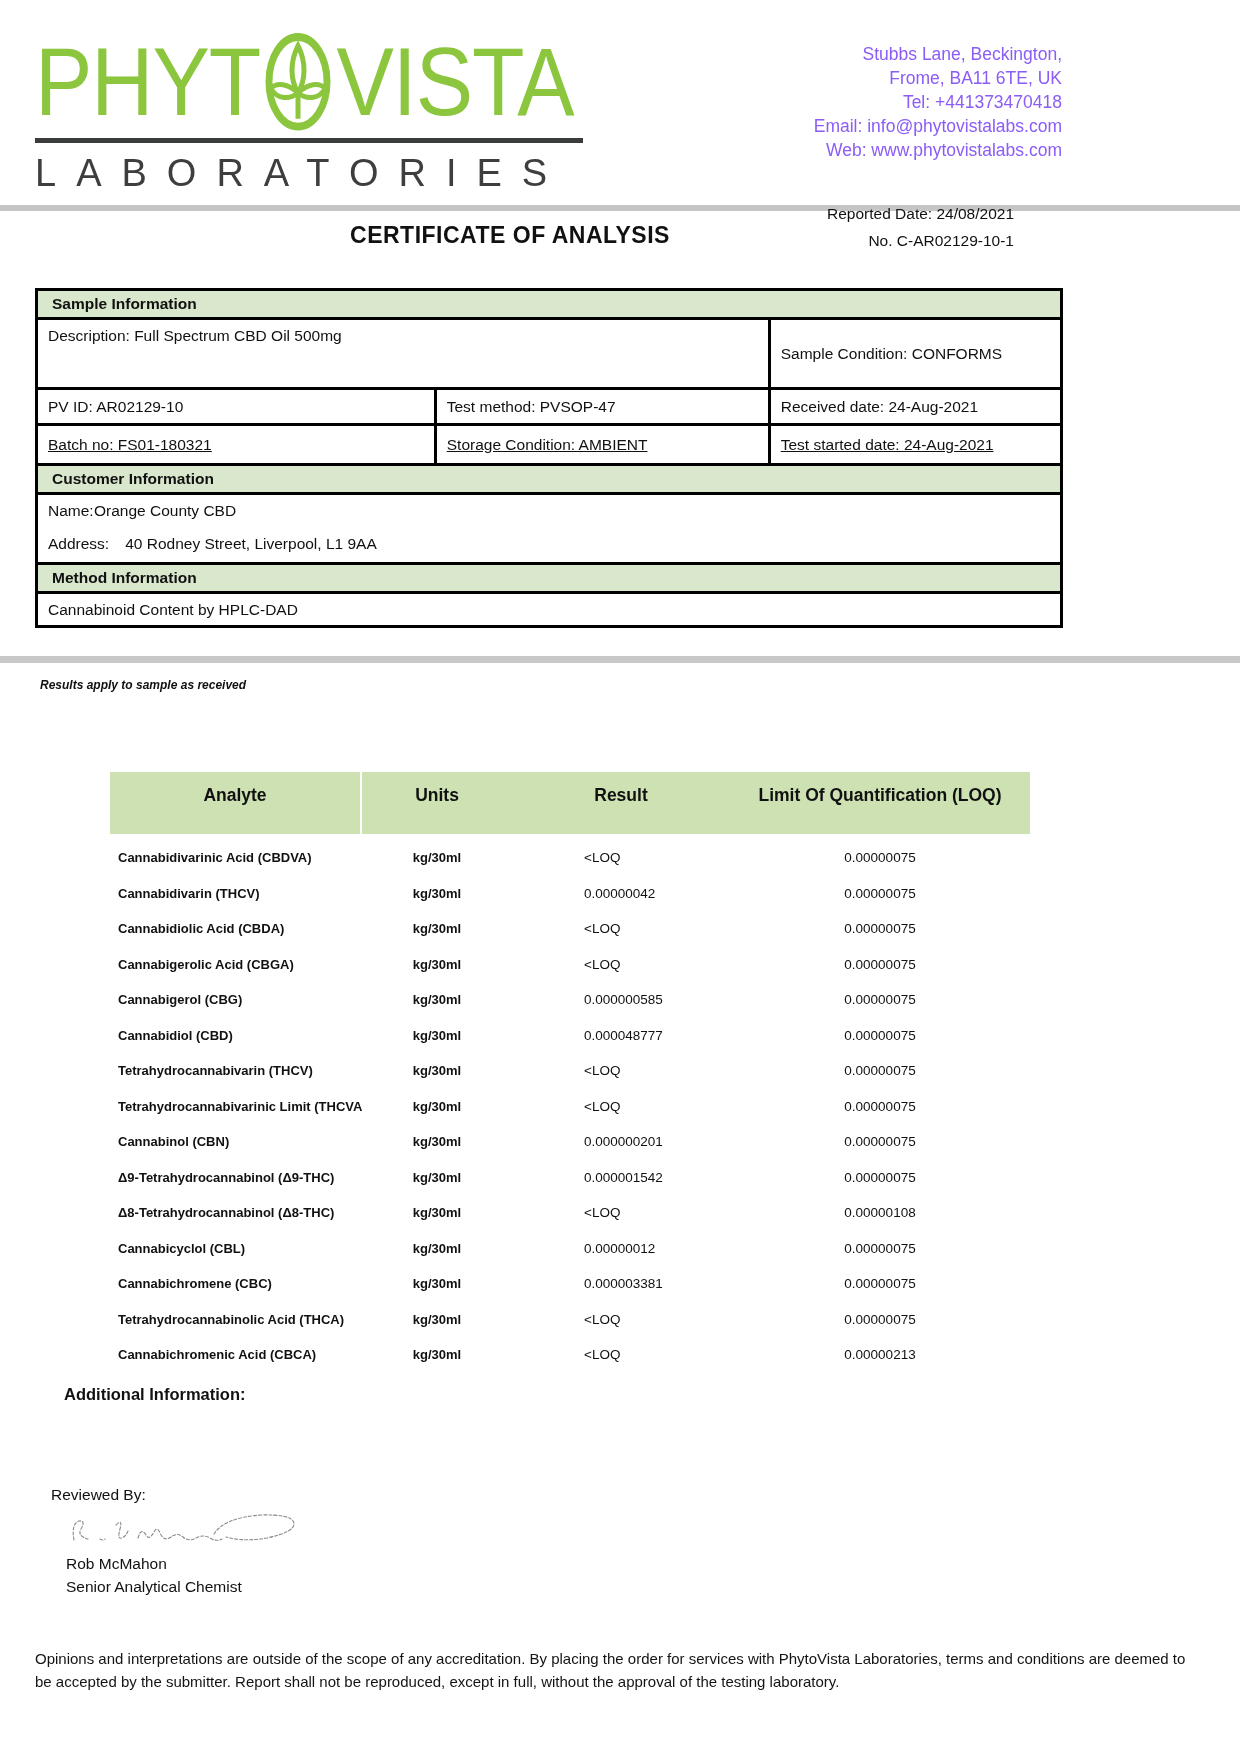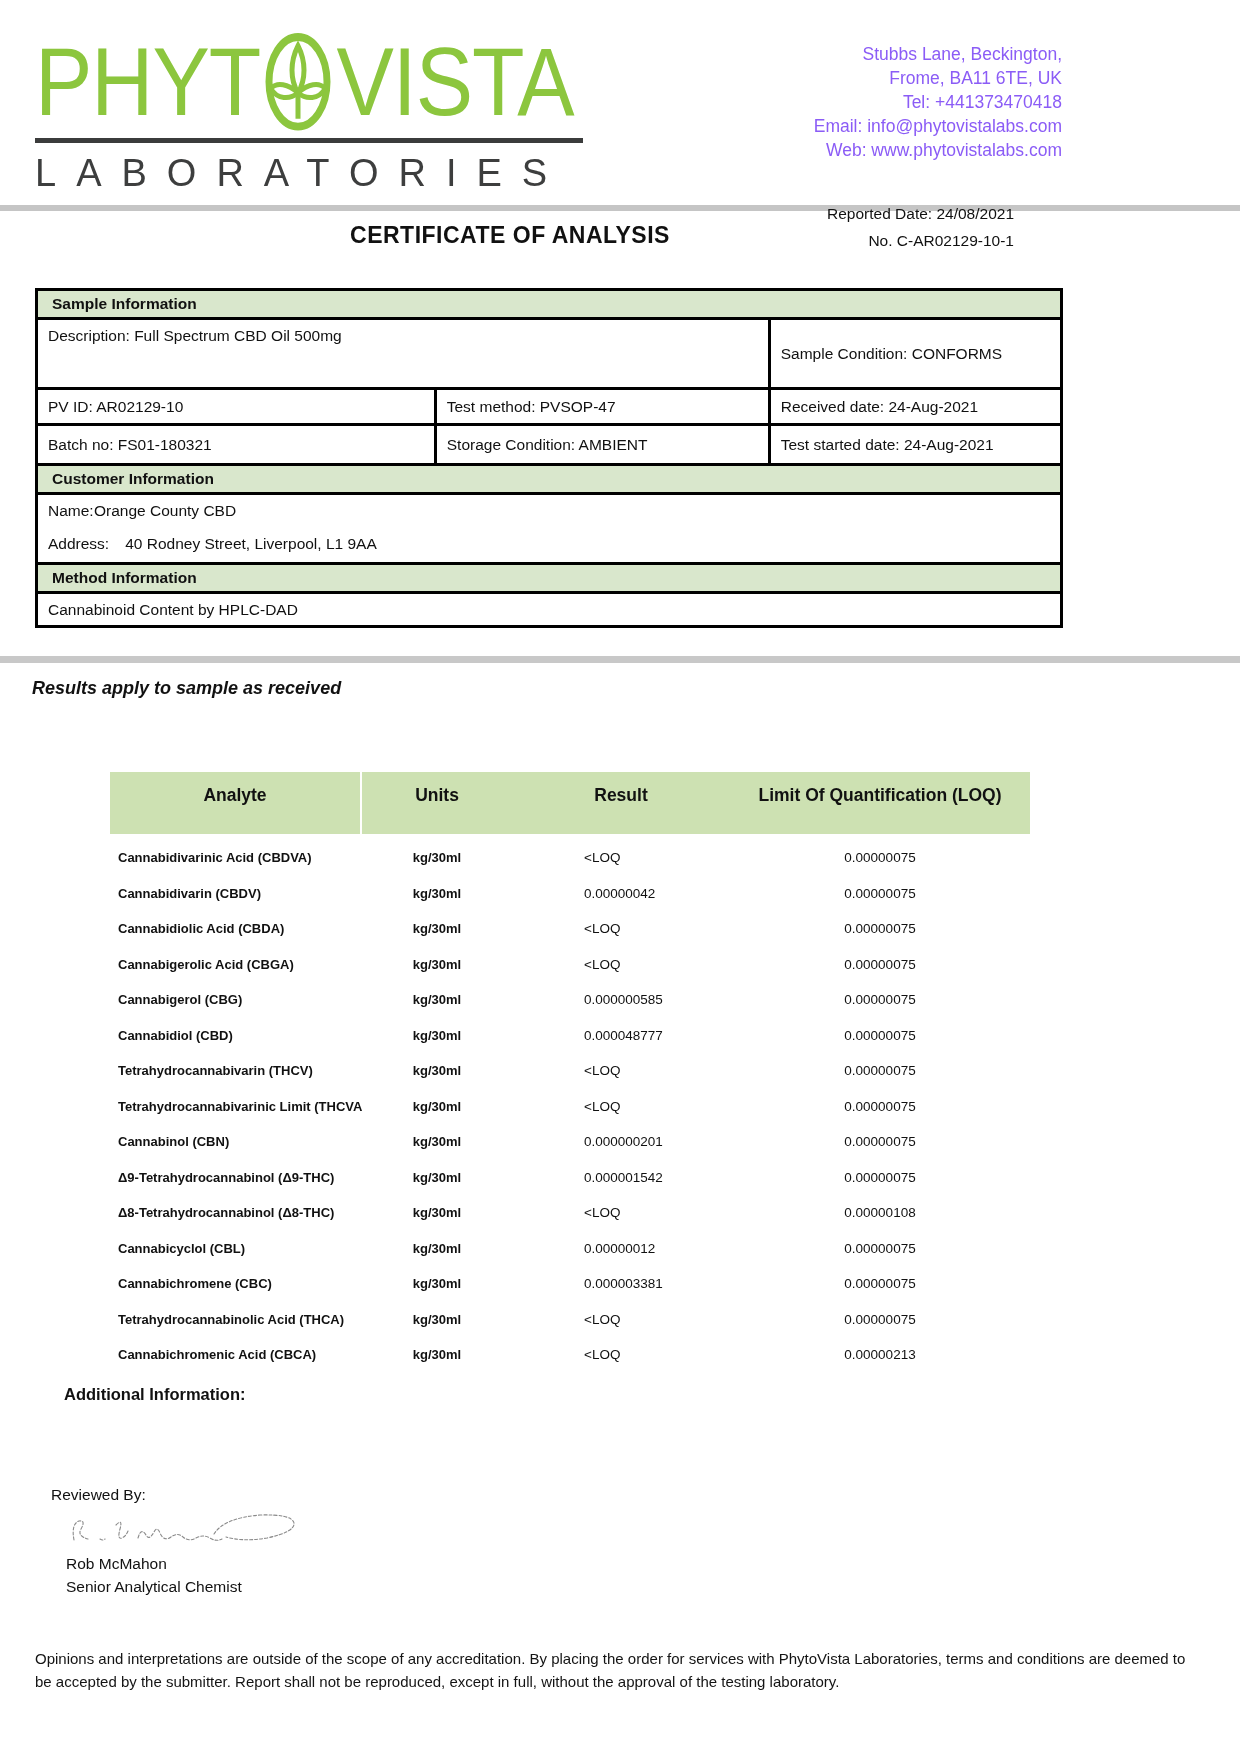--- a/index.html
+++ b/index.html
@@ -25,29 +25,29 @@
   .report-meta { position:absolute; top:200px; right:226px; text-align:right; font-size:15.5px; line-height:27px; }
   .doc-title { position:absolute; top:222px; left:35px; width:950px; text-align:center;
                font-size:23px; font-weight:bold; letter-spacing:0.5px; }
 
   
   .info-table { position:absolute; top:288px; left:35px; width:1028px; border-collapse:collapse; }
   .info-table td { border:3px solid #000; font-size:15.5px; padding:4px 10px; vertical-align:middle; }
   .sec-hdr { background:#d9e7cc; font-weight:bold; font-size:16px; padding-left:14px !important; height:28px; }
   .cell-desc { height:70px; vertical-align:top !important; padding-top:7px !important; }
   .row-mid td { height:36px; }
-  .row-mid2 td { height:40px; }
+  .row-mid2 td { height:40px;text-decoration:underline; }
   .cust-box { height:70px; vertical-align:top !important; padding-top:7px !important; }
   .cust-line { margin-bottom:15px; }
   .lbl-gap { display:inline-block; min-width:46px; }
   .lbl-gap2 { display:inline-block; min-width:30px; }
   .method-box { height:34px; }
 
   
-  .results-note { position:absolute; top:678px; left:32px; font-size:18px; font-weight:bold; font-style:italic; }
+  .results-note { position:absolute; top:678px; left:40px; font-size:12px; font-weight:bold; font-style:italic; }
 
   
   .results { position:absolute; top:772px; left:110px; width:920px; }
   .rhead { display:flex; background:#cde1b2; height:62px; }
   .rhead .hcell { font-size:17.5px; font-weight:bold; text-align:center; padding-top:13px; }
   .h-analyte { width:252px; border-right:2px solid #ffffff; }
   .h-units { width:150px; }
   .h-result { width:218px; }
   .h-loq { width:300px; }
   .rbody { margin-top:6px; }
@@ -158,21 +158,21 @@
       <div class="hcell h-loq">Limit Of Quantification (LOQ)</div>
     </div>
     <div class="rbody">
         <div class="rrow">
           <div class="rcell c-analyte">Cannabidivarinic Acid (CBDVA)</div>
           <div class="rcell c-units">kg/30ml</div>
           <div class="rcell c-result">&lt;LOQ</div>
           <div class="rcell c-loq">0.00000075</div>
         </div>
         <div class="rrow">
-          <div class="rcell c-analyte">Cannabidivarin (CBDV)</div>
+          <div class="rcell c-analyte">Cannabidivarin (THCV)</div>
           <div class="rcell c-units">kg/30ml</div>
           <div class="rcell c-result">0.00000042</div>
           <div class="rcell c-loq">0.00000075</div>
         </div>
         <div class="rrow">
           <div class="rcell c-analyte">Cannabidiolic Acid (CBDA)</div>
           <div class="rcell c-units">kg/30ml</div>
           <div class="rcell c-result">&lt;LOQ</div>
           <div class="rcell c-loq">0.00000075</div>
         </div>

